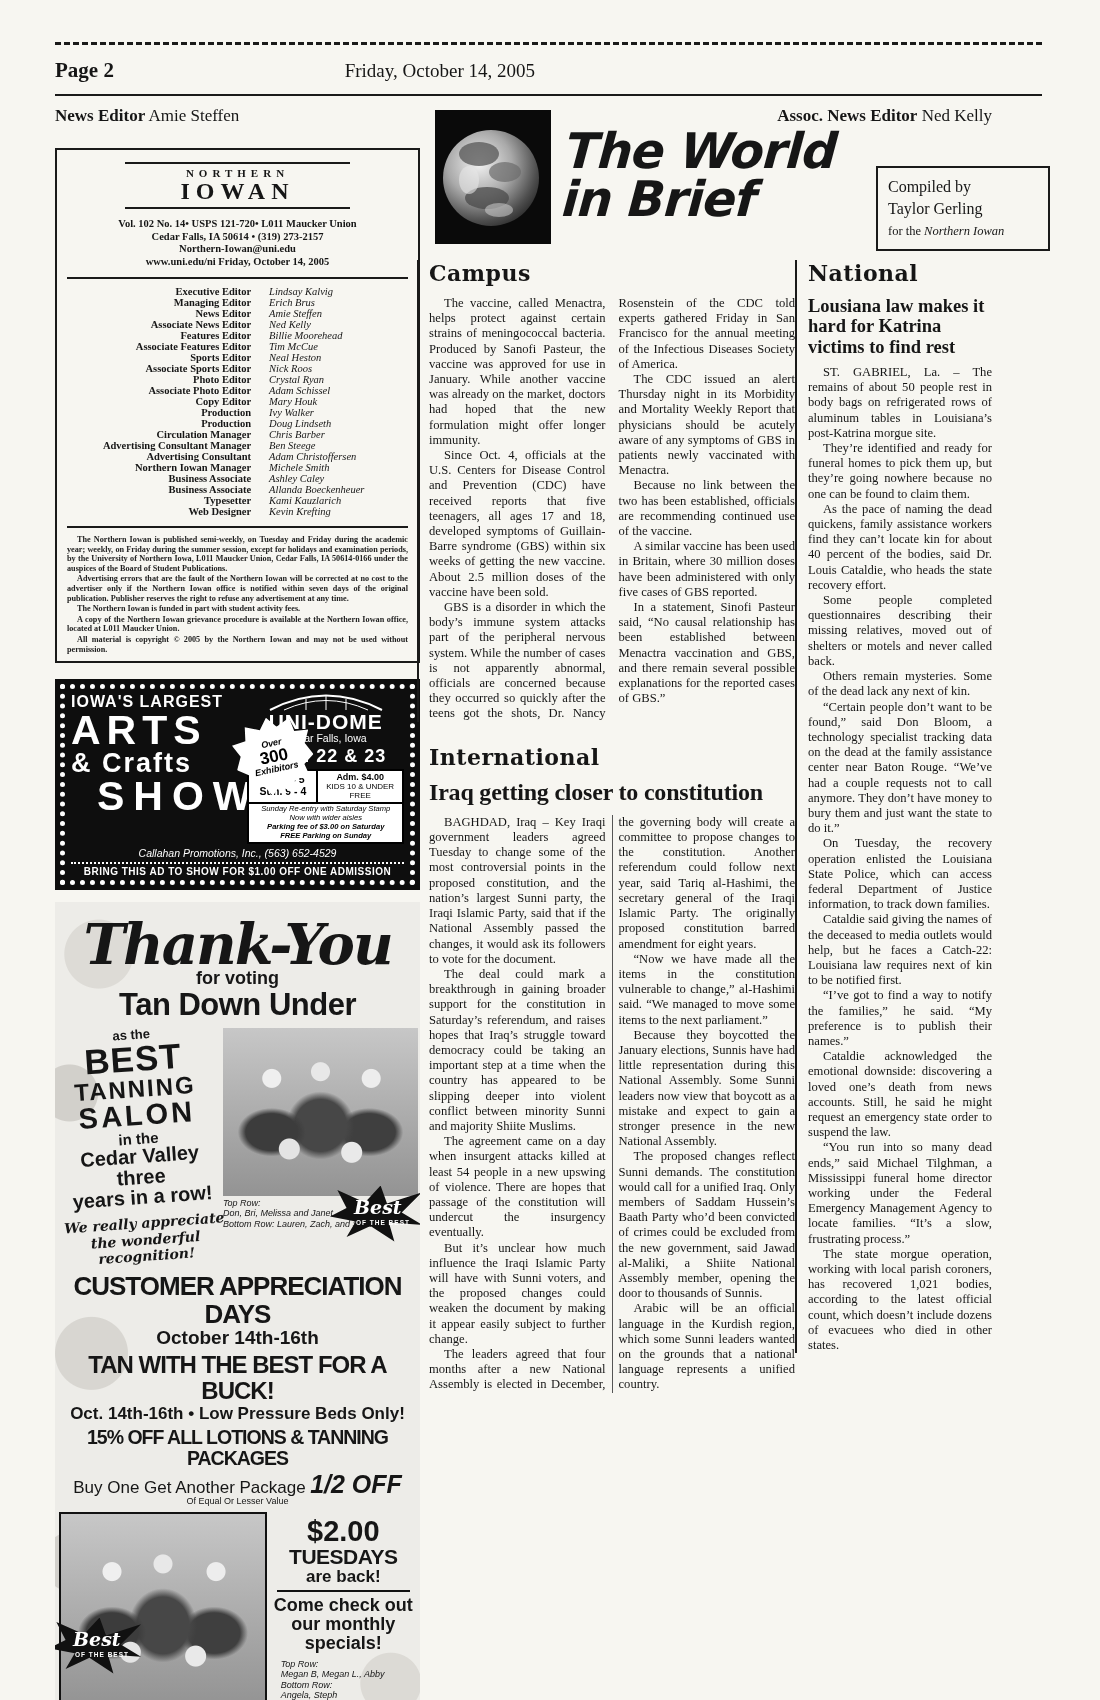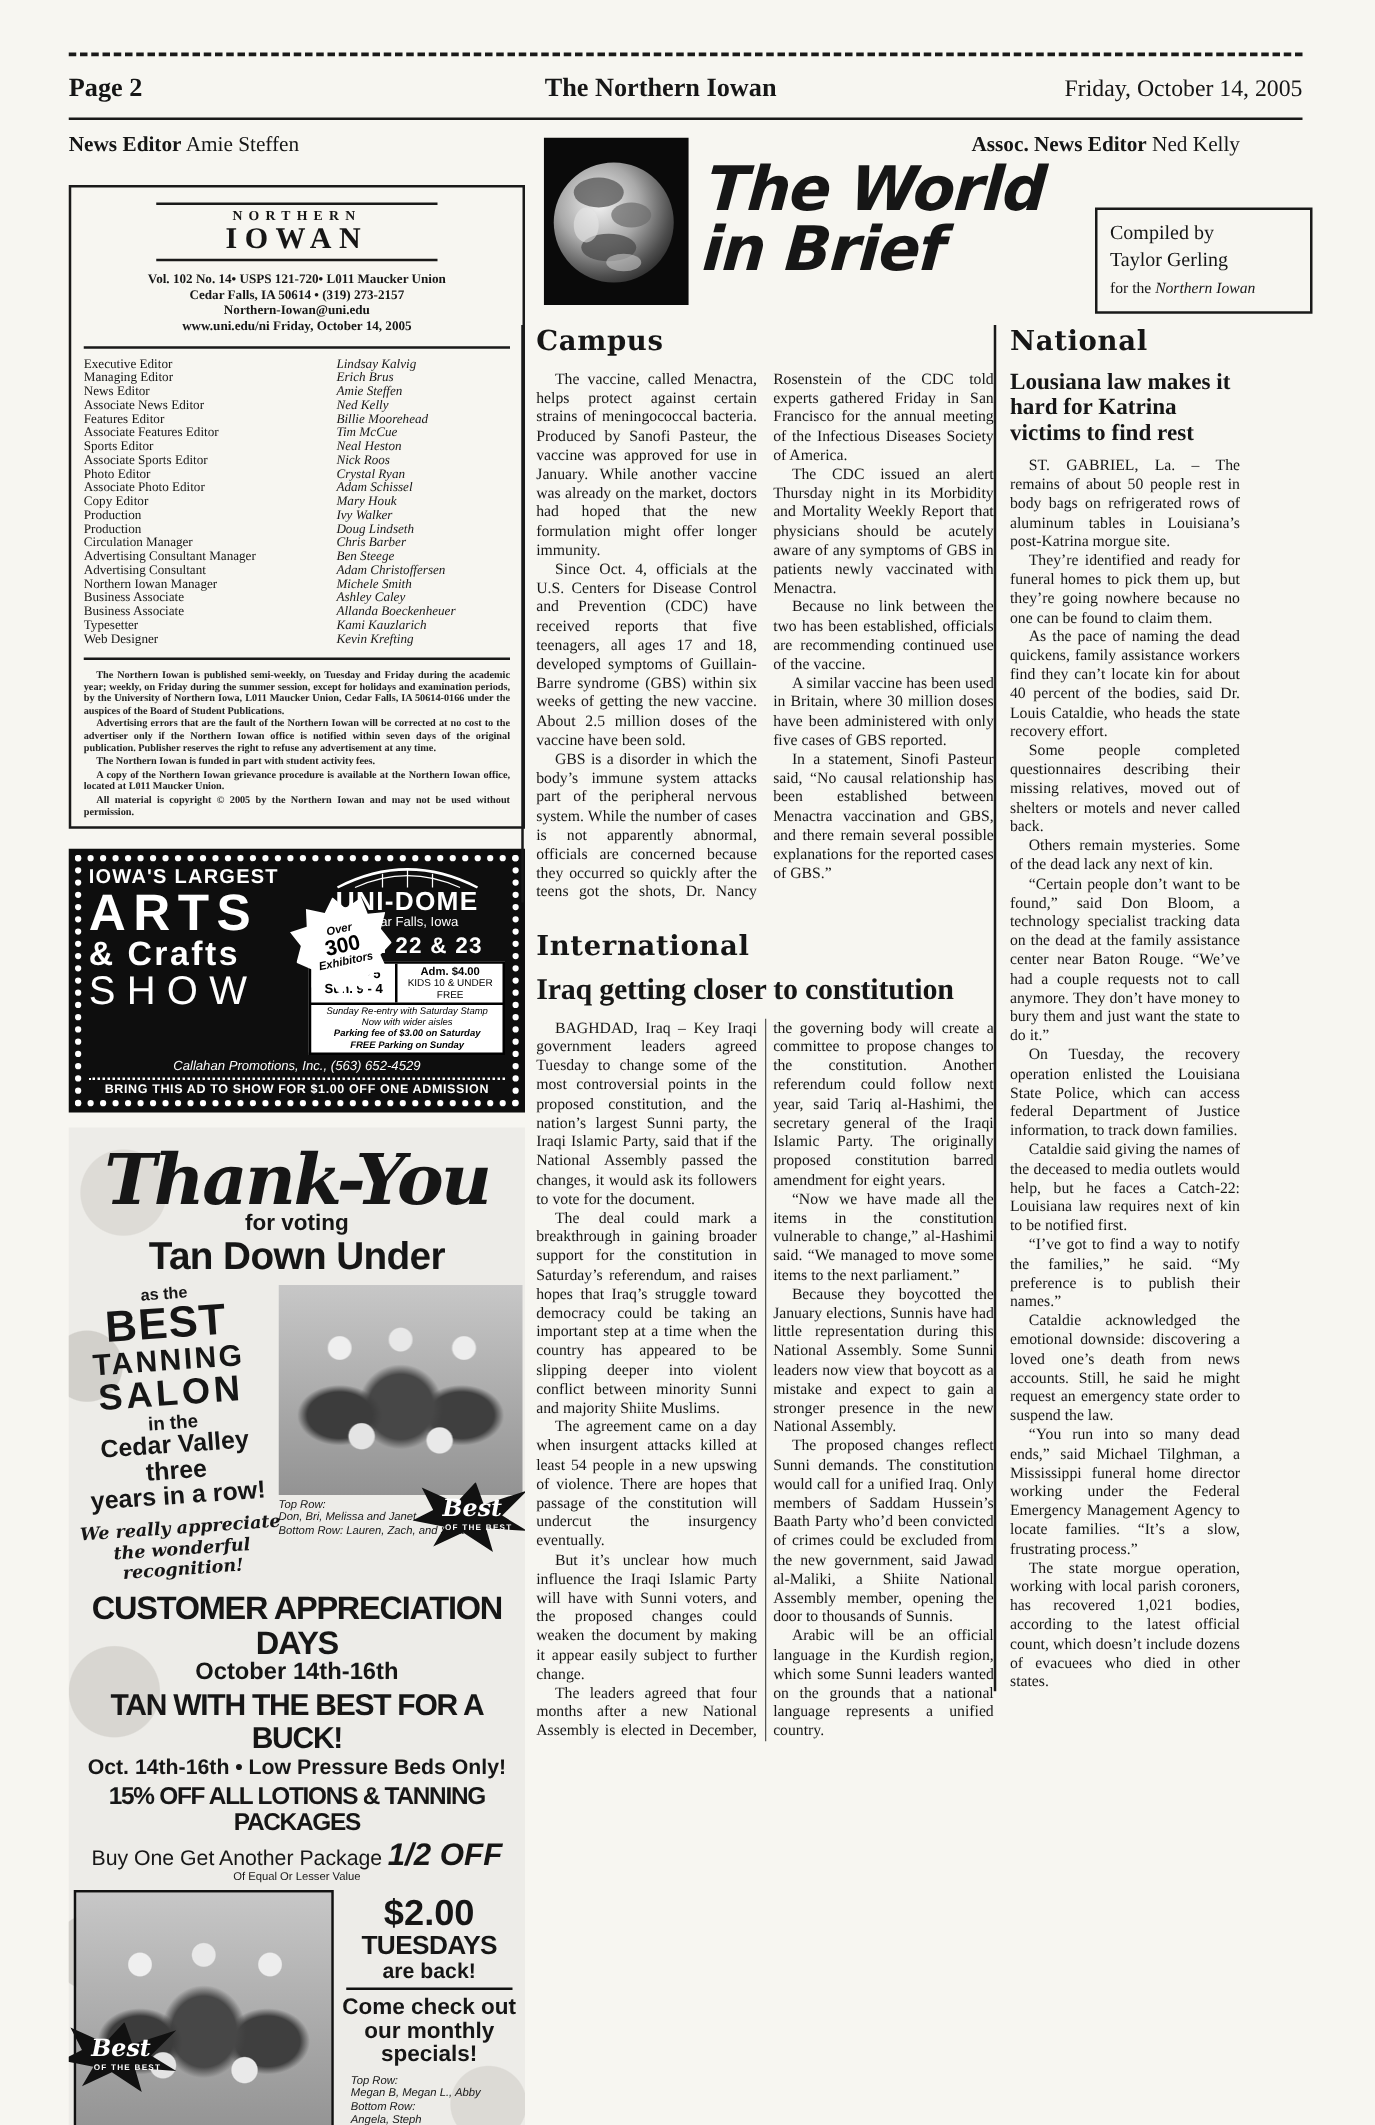--- a/index.html
+++ b/index.html
@@ -28,35 +28,35 @@
   
   .left-col{position:absolute;left:55px;top:148px;width:365px;}
   .mast{border:2px solid #1a1a1a;padding:12px 10px 6px;background:#f7f6f1;}
   .mast-logo{width:225px;margin:0 auto;text-align:center;border-top:2px solid #1a1a1a;
              border-bottom:2px solid #1a1a1a;padding:3px 0 4px;}
   .mast-logo .l1{font-size:11px;font-weight:bold;letter-spacing:5px;}
   .mast-logo .l2{font-size:24px;font-weight:bold;letter-spacing:6px;line-height:1;}
   .mast-addr{margin-top:9px;text-align:center;font-weight:bold;font-size:10.5px;line-height:12.5px;}
   .mast-hr{border:0;border-top:2px solid #1a1a1a;margin:9px 0 7px;}
   .staff-row{display:flex;font-size:10.5px;line-height:11px;}
-  .staff-role{width:57%;font-weight:normal;padding-right:18px;}
+  .staff-role{width:57%;text-align:right;font-weight:bold;padding-right:18px;}
   .staff-name{width:43%;text-align:left;font-style:italic;}
   .legal{margin-top:6px;}
   .legal p{margin:0 0 1px;font-size:8.2px;line-height:9.6px;text-align:justify;
            text-indent:10px;font-weight:bold;color:#222;}
   
   .arts{margin-top:16px;background:#0e0e0e;padding:5px;color:#fff;
         font-family:"Liberation Sans",sans-serif;}
   .arts-in{border:5px dotted #fff;padding:4px 6px 2px;position:relative;}
   .arts-flex{display:flex;}
   .arts-left{width:53%;}
   .a-l1{font-size:16px;font-weight:bold;letter-spacing:1px;}
   .a-l2{font-size:41px;font-weight:bold;letter-spacing:6px;line-height:0.95;}
   .a-l3{font-size:27px;font-weight:bold;letter-spacing:2px;line-height:1.0;}
-  .a-l4{font-size:32px;font-weight:normal;letter-spacing:9px;line-height:0.95;}
+  .a-l4{font-size:41px;font-weight:bold;letter-spacing:9px;line-height:0.95;margin-left:26px;}
   .burst{position:absolute;left:170px;top:28px;width:78px;height:78px;background:#fff;color:#000;
          clip-path:polygon(50% 0,61% 14%,79% 6%,82% 24%,100% 26%,92% 42%,100% 58%,86% 68%,90% 86%,71% 84%,62% 100%,50% 88%,38% 100%,29% 84%,10% 86%,14% 68%,0 58%,8% 42%,0 26%,18% 24%,21% 6%,39% 14%);
          display:flex;flex-direction:column;justify-content:center;align-items:center;
          transform:rotate(-12deg);line-height:1;z-index:2;}
   .burst .b1{font-size:9px;font-weight:bold;font-style:italic;}
   .burst .b2{font-size:17px;font-weight:bold;}
   .burst .b3{font-size:9px;font-weight:bold;font-style:italic;}
   .arts-right{width:47%;text-align:center;}
   .dome-svg{display:block;margin:0 auto;}
   .a-venue{font-size:21px;font-weight:bold;letter-spacing:1px;line-height:1;}
@@ -155,21 +155,20 @@
   .natl-head{font-size:18.5px;font-weight:bold;line-height:1.1;margin:2px 0 8px;}
 </style>
 </head>
 <body>
 
 <div class="page">
 
   <div class="hdr-dash"></div>
   <div class="hdr-row">
     <div class="hdr-page">Page 2</div>
-    <div class="hdr-paper">The Northern Iowan</div>
     <div class="hdr-date">Friday, October 14, 2005</div>
   </div>
   <div class="hdr-rule"></div>
 
   <div class="byline left">
     <b>News Editor</b>
     <span>Amie Steffen</span>
   </div>
   <div class="byline right">
     <b>Assoc. News Editor</b>

